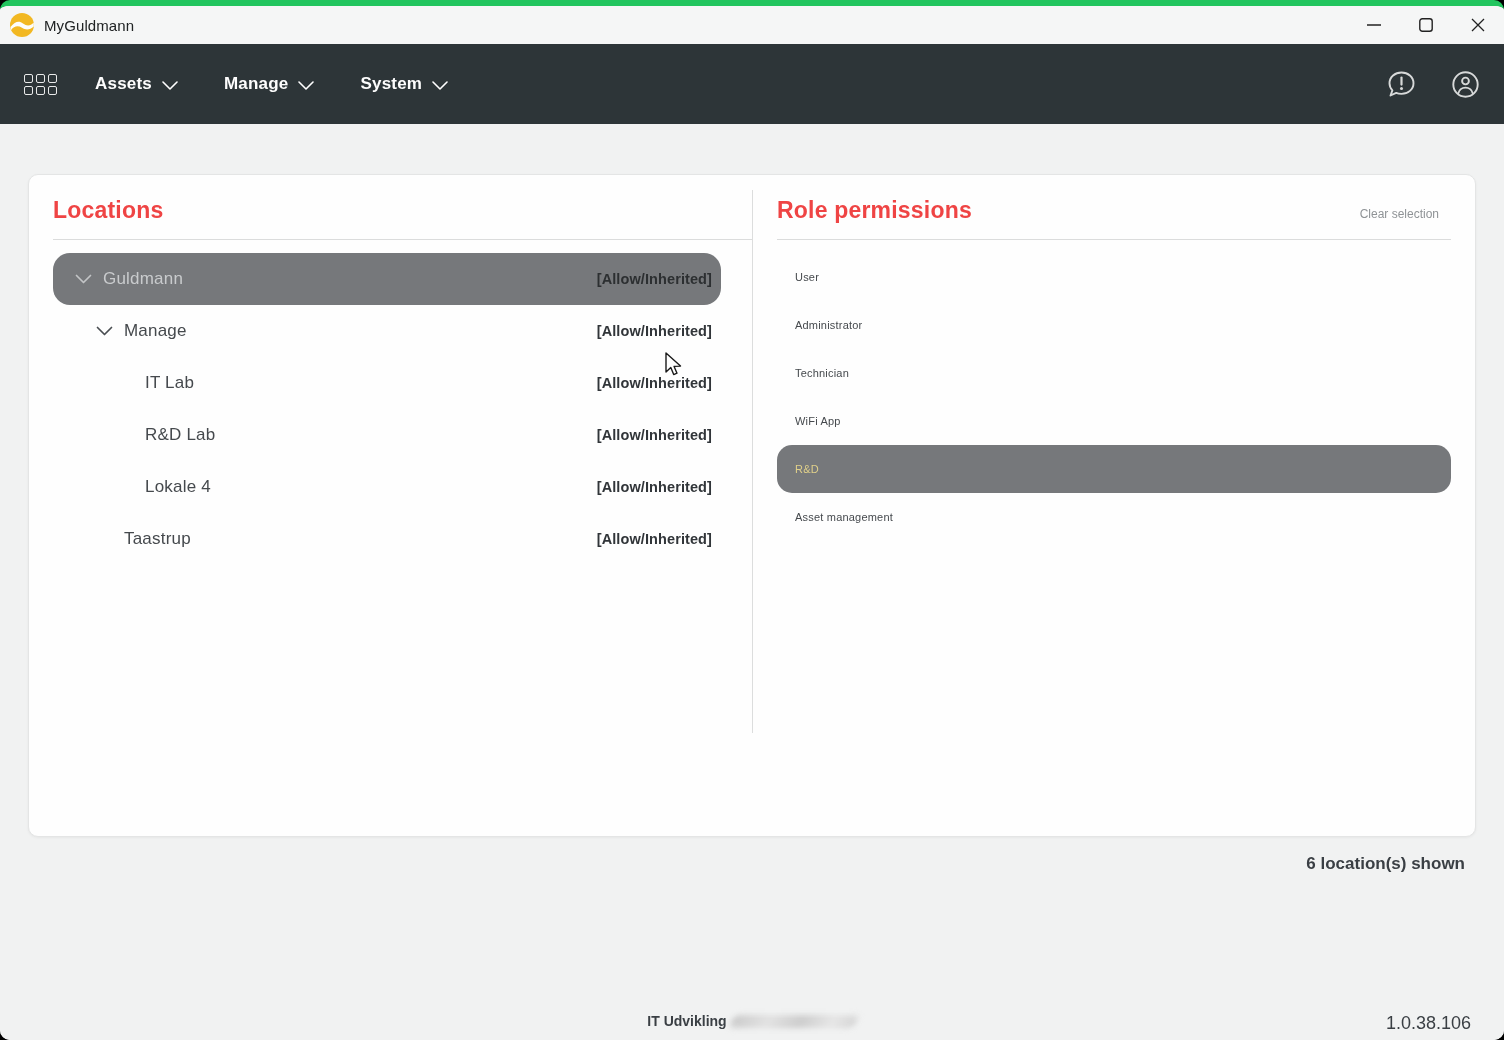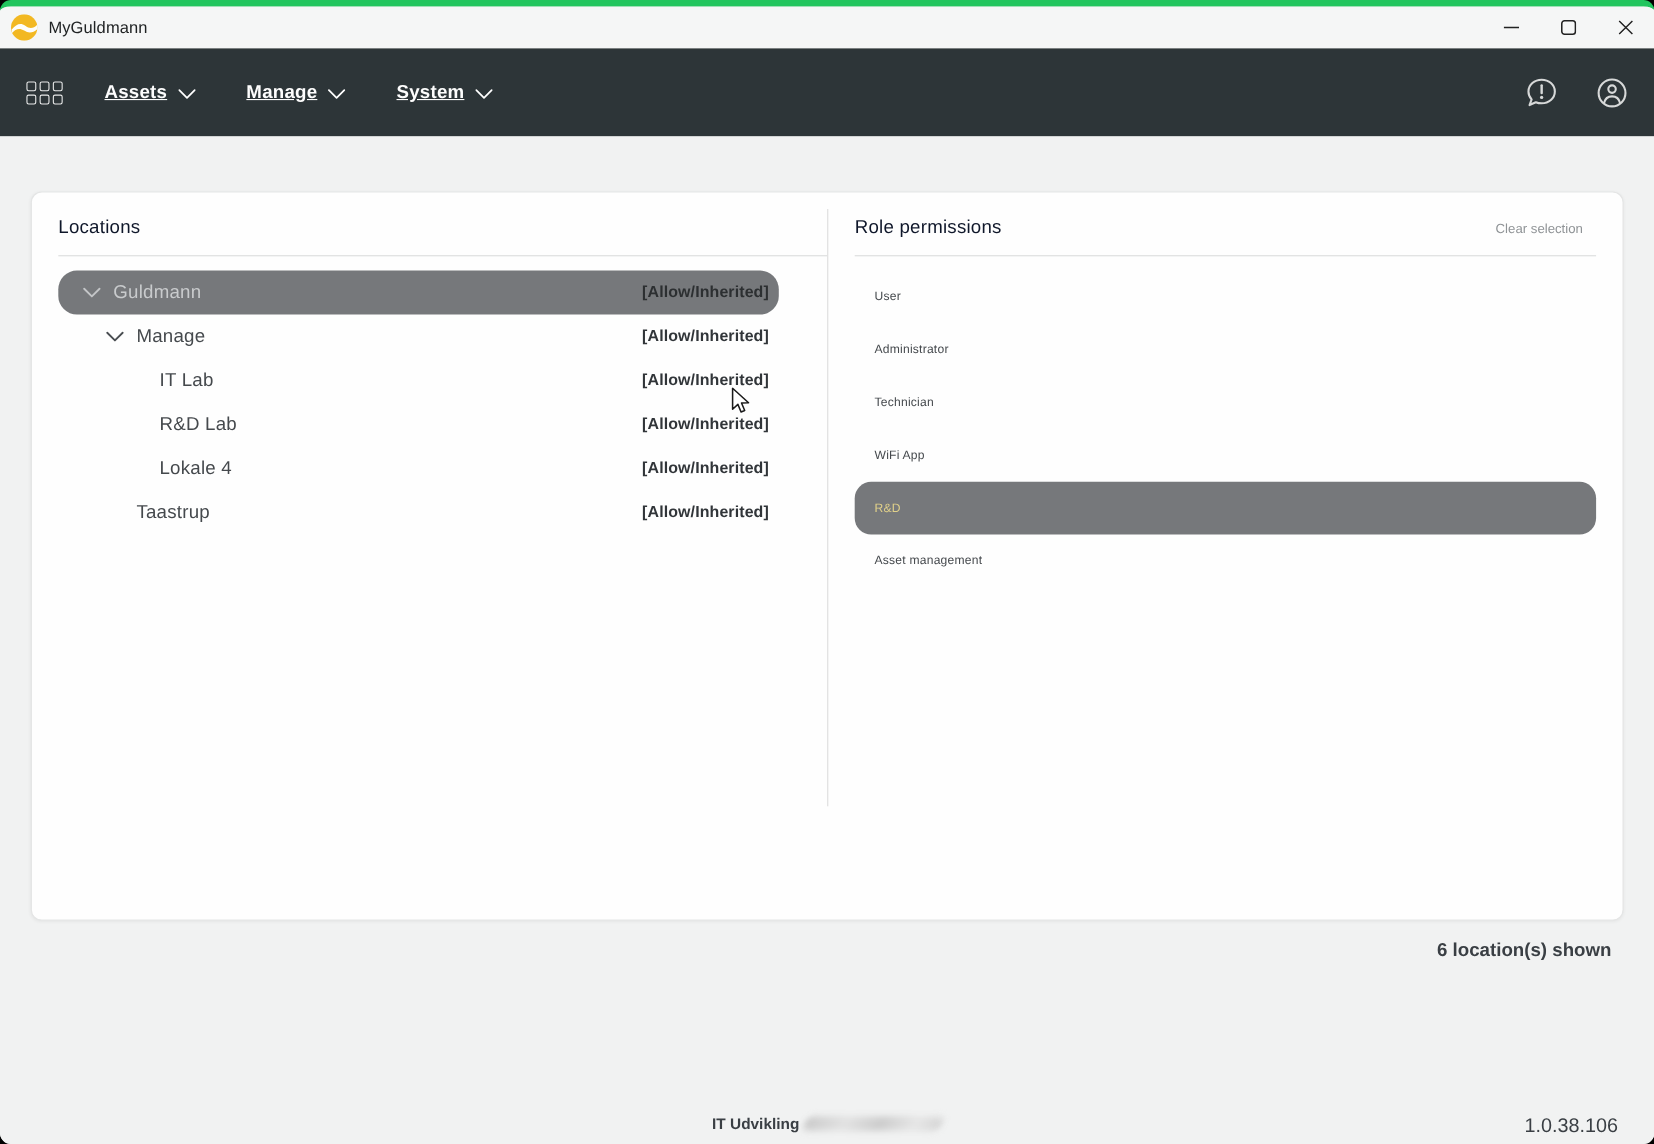--- a/index.html
+++ b/index.html
@@ -35,21 +35,21 @@
   .navbar {
     height: 80px; background: var(--nav-dark, #2d3538);
     display: flex; align-items: center; flex: 0 0 auto;
     padding: 0 23px 0 24px; color: #fff;
   }
   .apps-btn { display: grid; grid-template-columns: repeat(3, 9px); grid-template-rows: repeat(2, 9px);
     gap: 3px; margin-right: 38px; cursor: pointer; background: none; border: 0; padding: 0; }
   .apps-btn span { width: 9px; height: 9px; border: 1.6px solid #e9eaea; border-radius: 2px; display: block; }
   .nav-item {
     display: flex; align-items: center; gap: 10px; margin-right: 46px;
-    font-size: 17px; font-weight: 700; color: #fdfdfd; cursor: pointer; letter-spacing: .2px; text-decoration: underline;
+    font-size: 17px; font-weight: 700; color: #fdfdfd; cursor: pointer; letter-spacing: .2px;
   }
   .nav-item .chev svg { display: block; margin-top: 2px; }
   .nav-spacer { flex: 1; }
   .nav-icon-btn { background: none; border: 0; padding: 0; margin-left: 33px; cursor: pointer; }
   .nav-icon-btn svg { display: block; }
 
   
   .content { flex: 1; position: relative; background: var(--content-bg, #f1f2f2); }
   .page-title {
     margin: 45px 0 0 29px; font-size: 30px; line-height: 37px;
@@ -58,30 +58,30 @@
   .card {
     margin: 50px 28px 0 28px; height: 663px;
     background: #fefefe; border: 1px solid #e4e5e5; border-radius: 10px;
     box-shadow: 0 1px 3px rgba(0,0,0,.05);
     padding: 22px 24px 0 24px; display: flex; align-items: stretch;
   }
   .left-panel { width: 699px; flex: 0 0 auto; }
   .v-divider { width: 1px; background: #dcdddd; margin: -7px 0 103px 0; flex: 0 0 auto; }
   .right-panel { flex: 1; margin-left: 24px; }
 
-  .panel-title { font-size: 17px; font-weight: 400; color: #0f172a; letter-spacing: .2px; }
+  .panel-title { font-size: 23px; font-weight: 700; color: #ef4444; letter-spacing: .2px; }
   .panel-head { display: flex; align-items: baseline; justify-content: space-between; padding-right: 12px; }
   .clear-link { font-size: 12px; font-weight: 400; color: #8f9396; cursor: pointer; }
   .h-divider { height: 1px; background: #dbdcdc; margin-top: 15px; }
 
   
   .tree { margin-top: 13px; }
   .tree-row {
-    height: 40px; display: flex; align-items: center;
-    margin-right: 44px; border-radius: 17px; cursor: pointer;
+    height: 52px; display: flex; align-items: center;
+    margin-right: 31px; border-radius: 17px; cursor: pointer;
     color: #45494d; font-size: 17px; justify-content: center;
   }
   .tree-row .tree-indent { flex: 0 0 auto; }
   .tree-row .chev { width: 17px; margin-right: 11px; color: #4a4e52; flex: 0 0 auto; display: flex; }
   .tree-row .tree-name { letter-spacing: .2px; }
   .tree-row .tree-badge {
     margin-left: auto; padding-right: 9px;
     font-size: 14.5px; font-weight: 700; color: #313539; letter-spacing: .1px;
   }
   .tree-row.selected { background: var(--selection-gray, #76787b); color: #c9cbcd; }

